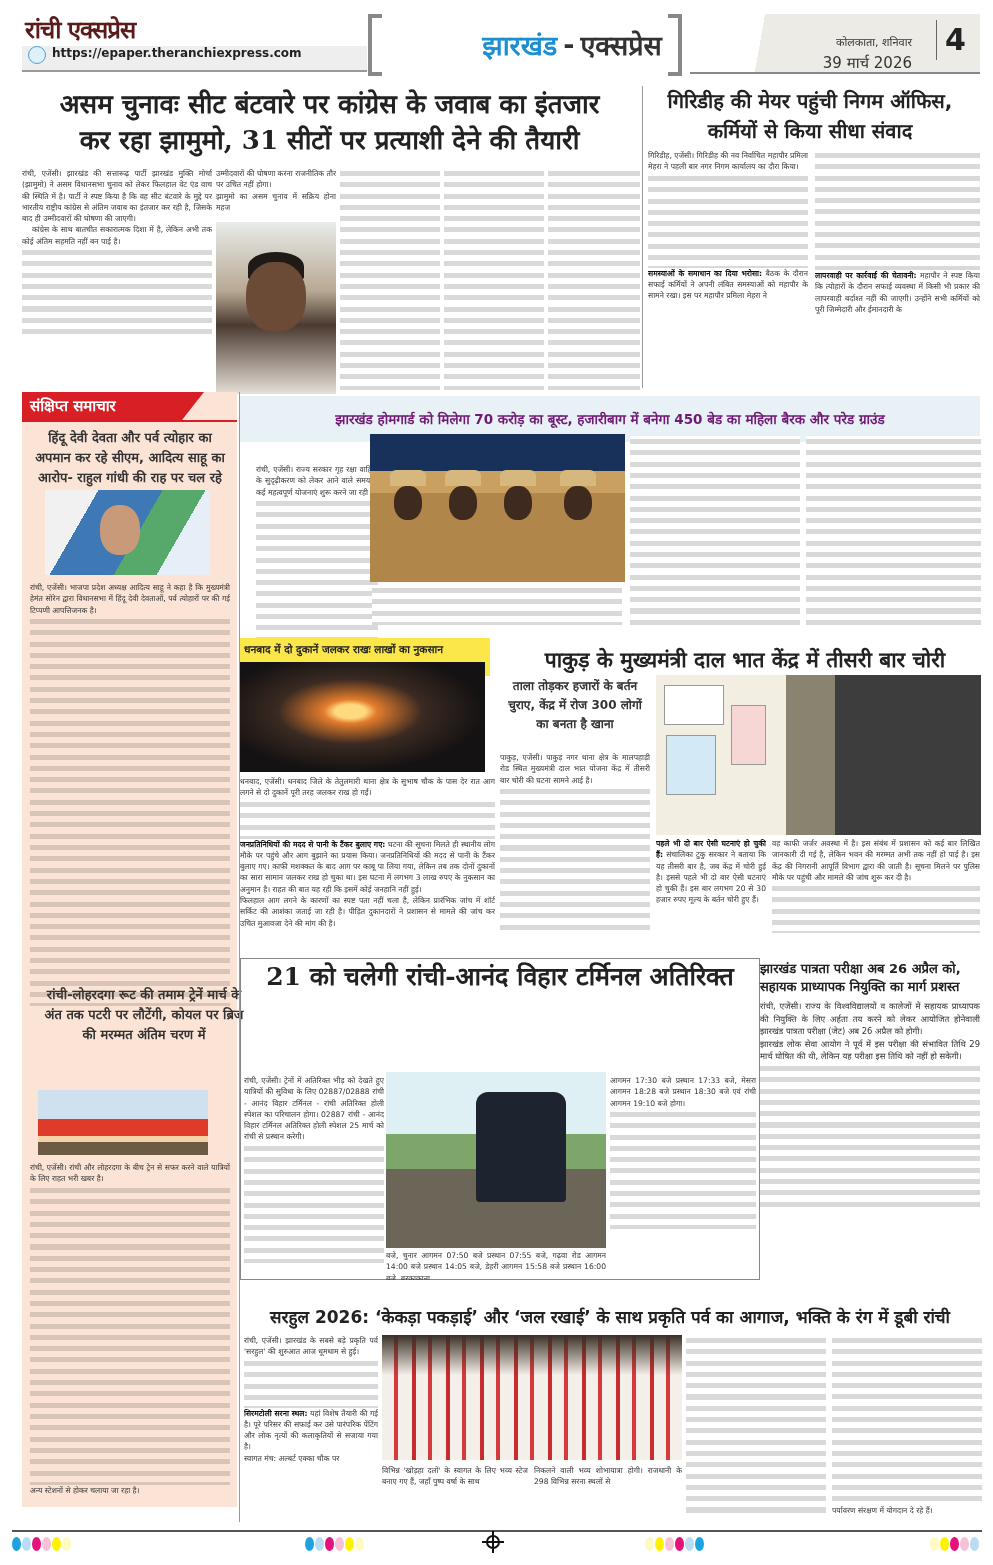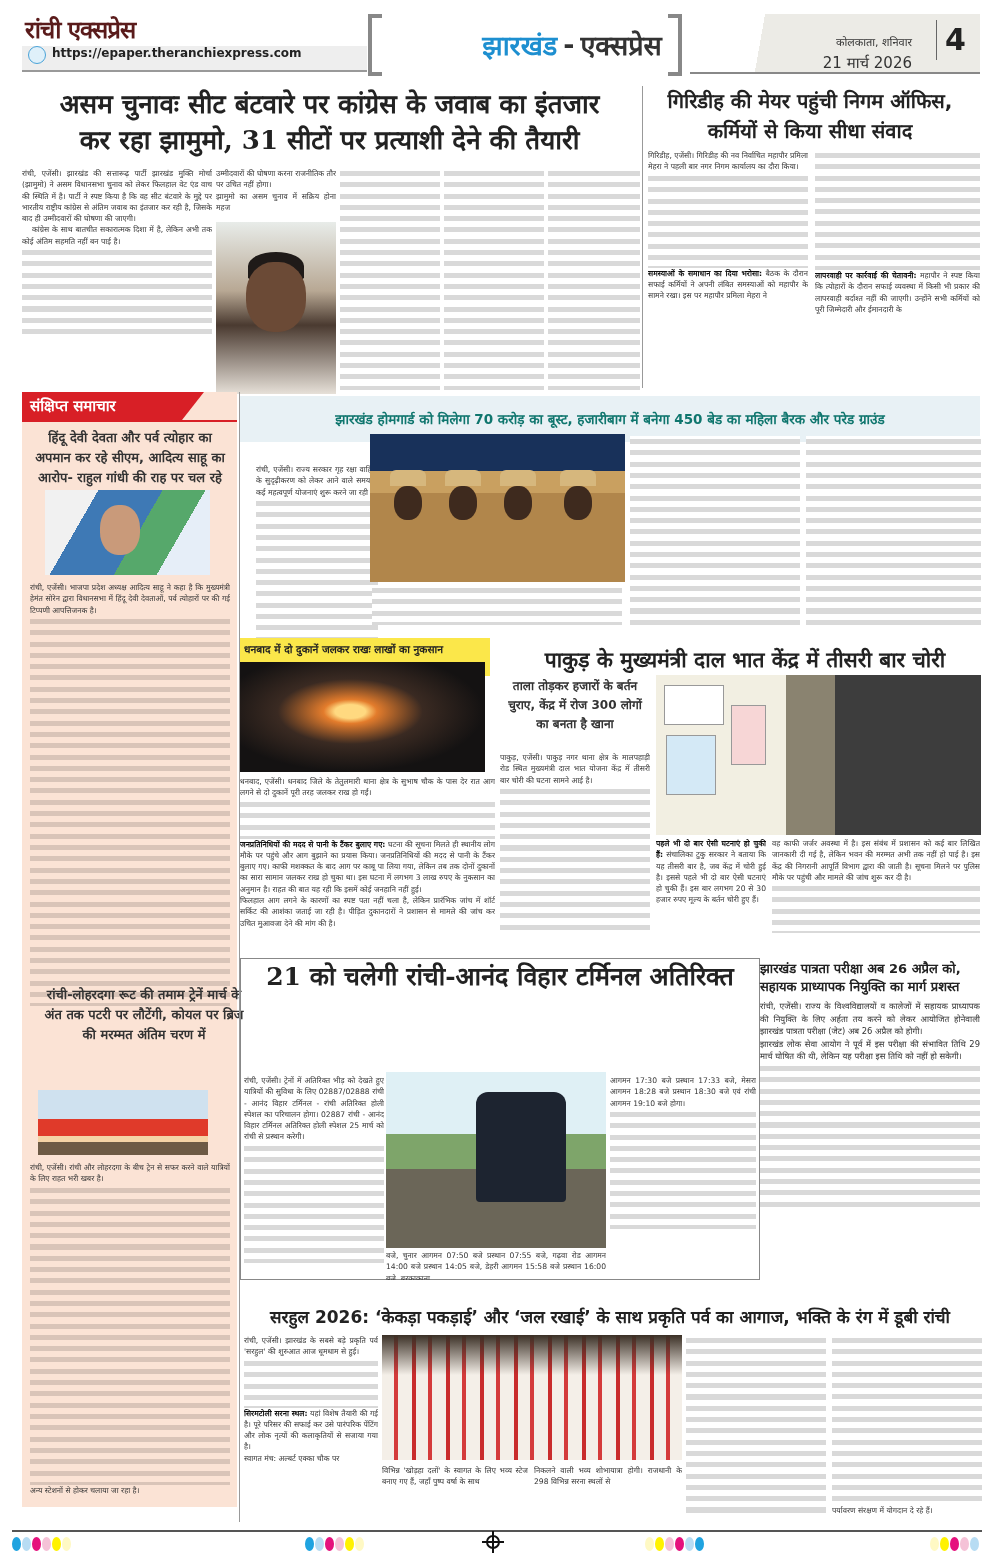--- a/index.html
+++ b/index.html
@@ -33,21 +33,21 @@
 
   .brief-box { left: 22px; top: 392px; width: 215px; height: 1115px; background: #fbe3d5; }
   .brief-head { left: 22px; top: 392px; width: 160px; height: 28px; background: #d81f26; color: #fff; font-weight: bold; font-size: 15px; line-height: 28px; padding-left: 8px; }
   .brief-head-tail { left: 182px; top: 392px; width: 0; height: 0; border-top: 28px solid #d81f26; border-right: 22px solid transparent; }
   .brief-rule { left: 22px; top: 420px; width: 215px; height: 2px; background: #d81f26; }
   .brief-hl { font-weight: bold; font-size: 13px; line-height: 20px; text-align: center; color: #333; }
   .photo-adity { left: 45px; top: 490px; width: 165px; height: 85px; background: linear-gradient(120deg, #f1f1f1 0 25%, #3e79b5 25% 55%, #56a86b 55% 75%, #e6eef8 75%); }
   .adity-face { left: 55px; top: 15px; width: 40px; height: 50px; background: #c99a7a; border-radius: 45%; }
   .photo-train { left: 38px; top: 1090px; width: 170px; height: 65px; background: linear-gradient(180deg, #cfe1ef 0 45%, #e03a2a 45% 70%, #f5d3a6 70% 80%, #6d5a45 80%); }
 
-  .hg-bar { left: 240px; top: 396px; width: 740px; height: 46px; background: #e8f1f5; display: flex; align-items: center; justify-content: center; font-weight: bold; font-size: 13.5px; color: #0f766e; }
+  .hg-bar { left: 240px; top: 396px; width: 740px; height: 46px; background: #e8f1f5; display: flex; align-items: center; justify-content: center; font-weight: bold; font-size: 13.5px; color: #701a75; }
   .photo-hg { left: 370px; top: 434px; width: 255px; height: 148px; background: linear-gradient(180deg, #18315a 0 25%, #c9a060 25% 40%, #b1864b 40% 100%); }
   .hg-cap { position: absolute; top: 36px; width: 36px; height: 16px; background: #d6b77d; border-radius: 6px 6px 0 0; }
   .hg-face { position: absolute; top: 52px; width: 28px; height: 34px; background: #3e2a1e; border-radius: 45%; }
 
   .dhanbad-label { left: 240px; top: 638px; width: 250px; height: 38px; background: #fbe74a; font-weight: bold; font-size: 10.5px; line-height: 22px; padding-left: 4px; color: #222; }
   .photo-fire { left: 240px; top: 662px; width: 245px; height: 110px; background: radial-gradient(ellipse at 45% 45%, #ffd980 0 8%, #e37c2c 14%, #3a2a22 38%, #141212 70%); }
 
   .pakur-hl { left: 510px; top: 645px; width: 470px; font-weight: bold; font-size: 21px; color: #222; text-align: center; }
   .pakur-sub { left: 500px; top: 677px; width: 150px; font-weight: bold; font-size: 12px; line-height: 19px; text-align: center; color: #333; }
   .photo-pakur { left: 656px; top: 675px; width: 325px; height: 160px; background: linear-gradient(90deg, #f2efe2 0 40%, #8a8370 40% 55%, #3d3d3d 55% 100%); }
@@ -83,21 +83,21 @@
 </div>
 <div class="bracket l"></div>
 <div class="abs section-banner">
   <span class="sec-a">झारखंड</span>
   <span class="sec-b">-</span>
   <span class="sec-b">एक्सप्रेस</span>
 </div>
 <div class="bracket r"></div>
 <div class="abs dateline">
   <div class="abs date-city">कोलकाता, शनिवार</div>
-  <div class="abs date-date">21 मार्च 2026</div>
+  <div class="abs date-date">39 मार्च 2026</div>
 </div>
 <div class="abs page-no">4</div>
 
 <div class="abs hl1">
   <div>असम चुनावः सीट बंटवारे पर कांग्रेस के जवाब का इंतजार</div>
   <div>कर रहा झामुमो, 31 सीटों पर प्रत्याशी देने की तैयारी</div>
 </div>
 <div class="abs col-text" style="left:22px;top:168px;width:190px;height:222px;">
   <p>रांची, एजेंसी। झारखंड की सत्तारूढ़ पार्टी झारखंड मुक्ति मोर्चा (झामुमो) ने असम विधानसभा चुनाव को लेकर फिलहाल वेट एंड वाच की स्थिति में है। पार्टी ने स्पष्ट किया है कि वह सीट बंटवारे के मुद्दे पर भारतीय राष्ट्रीय कांग्रेस से अंतिम जवाब का इंतजार कर रही है, जिसके बाद ही उम्मीदवारों की घोषणा की जाएगी।</p>
   <p style="text-indent:10px">कांग्रेस के साथ बातचीत सकारात्मक दिशा में है, लेकिन अभी तक कोई अंतिम सहमति नहीं बन पाई है।</p>

